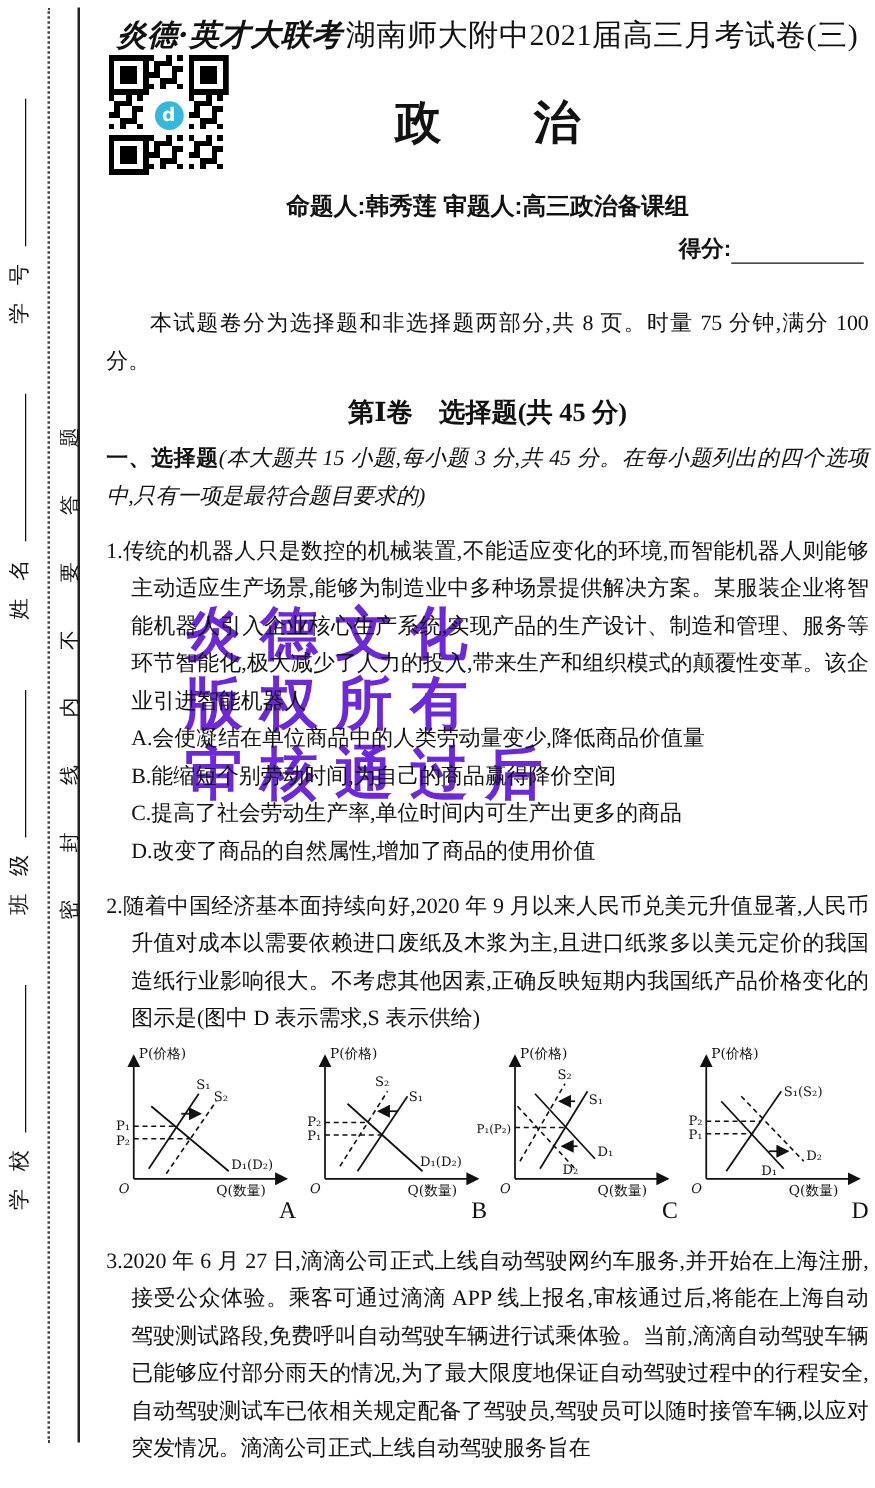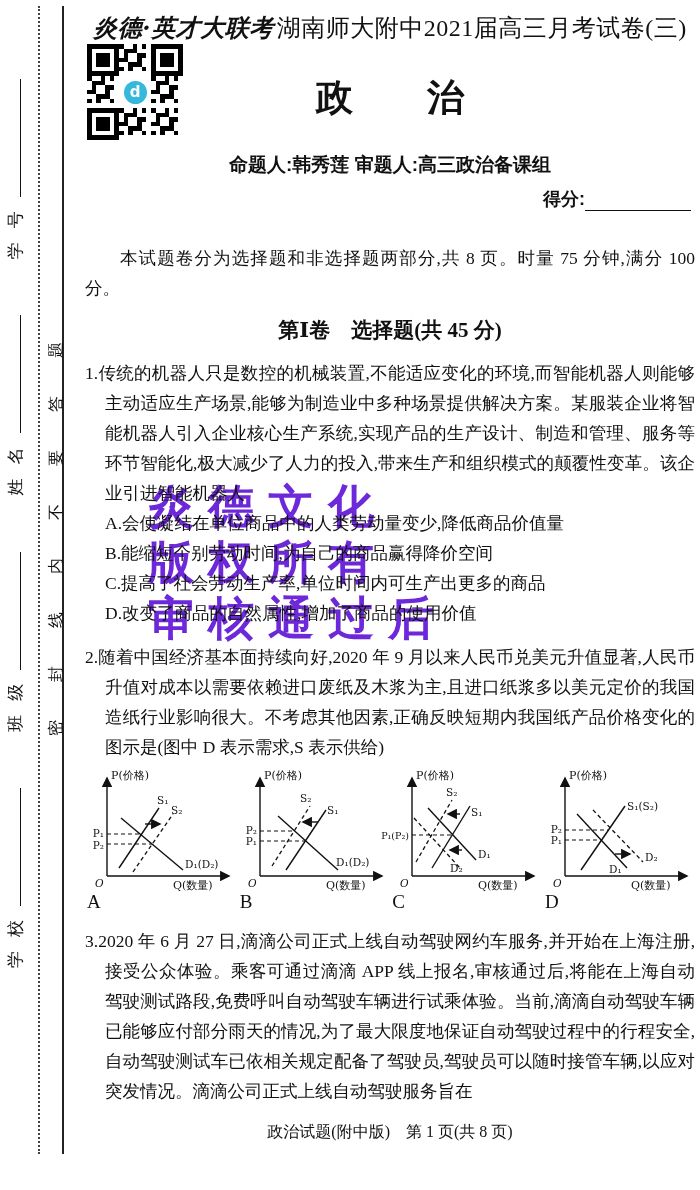--- a/index.html
+++ b/index.html
@@ -44,21 +44,21 @@
   .indent{text-indent:2em;margin-top:32px;}
   .sec-heading{text-align:center;font-size:21px;font-weight:bold;margin:13px 0 7px 0;}
   .directions{font-size:17.5px;line-height:30px;text-align:justify;margin:0;}
   .directions .lead{font-weight:bold;}
   .kai{font-style:italic;}
   .question{font-size:17.5px;line-height:30px;text-align:justify;
             padding-left:20px;text-indent:-20px;margin-top:14px;}
   .option{font-size:17.5px;line-height:30px;margin-left:20px;text-align:justify;}
   
   .graphs-row{display:flex;justify-content:space-between;margin:4px 0 0 2px;}
-  .graph{width:150px;text-align:left;}
+  .graph{width:150px;text-align:right;}
   .graph svg{overflow:visible;display:block;}
   .sd line,.sd path{stroke:#111;}
   .ln{stroke-width:1.4;fill:none;}
   .dash{stroke-width:1.3;stroke-dasharray:4 3;fill:none;}
   .pdash{stroke-width:1.1;stroke-dasharray:4 3;fill:none;}
   .sd text{font-size:10.5px;font-family:"DejaVu Serif",serif;fill:#111;}
   .sd .ax{font-size:11px;}
   .sd .pl{text-anchor:end;}
   .sd .sm{font-size:9.5px;}
   .sd .o{font-style:italic;}
@@ -208,20 +208,21 @@
     </div>
 
     <div class="score-line">
       <span>得分:</span><span class="score-blank"></span>
     </div>
 
     <p class="para indent">本试题卷分为选择题和非选择题两部分,共 8 页。时量 75 分钟,满分 100 分。</p>
 
     <h2 class="sec-heading">第Ⅰ卷　选择题(共 45 分)</h2>
 
+    <p class="directions"><span class="lead">一、选择题</span><span class="kai">(本大题共 15 小题,每小题 3 分,共 45 分。在每小题列出的四个选项中,只有一项是最符合题目要求的)</span></p>
 
     <div class="question"><span>1.</span><span>传统的机器人只是数控的机械装置,不能适应变化的环境,而智能机器人则能够主动适应生产场景,能够为制造业中多种场景提供解决方案。某服装企业将智能机器人引入企业核心生产系统,实现产品的生产设计、制造和管理、服务等环节智能化,极大减少了人力的投入,带来生产和组织模式的颠覆性变革。该企业引进智能机器人</span></div>
 
     <div class="option"><span>A.</span><span>会使凝结在单位商品中的人类劳动量变少,降低商品价值量</span></div>
     <div class="option"><span>B.</span><span>能缩短个别劳动时间,为自己的商品赢得降价空间</span></div>
     <div class="option"><span>C.</span><span>提高了社会劳动生产率,单位时间内可生产出更多的商品</span></div>
     <div class="option"><span>D.</span><span>改变了商品的自然属性,增加了商品的使用价值</span></div>
 
     <div class="question"><span>2.</span><span>随着中国经济基本面持续向好,2020 年 9 月以来人民币兑美元升值显著,人民币升值对成本以需要依赖进口废纸及木浆为主,且进口纸浆多以美元定价的我国造纸行业影响很大。不考虑其他因素,正确反映短期内我国纸产品价格变化的图示是(图中 D 表示需求,S 表示供给)</span></div>
 

